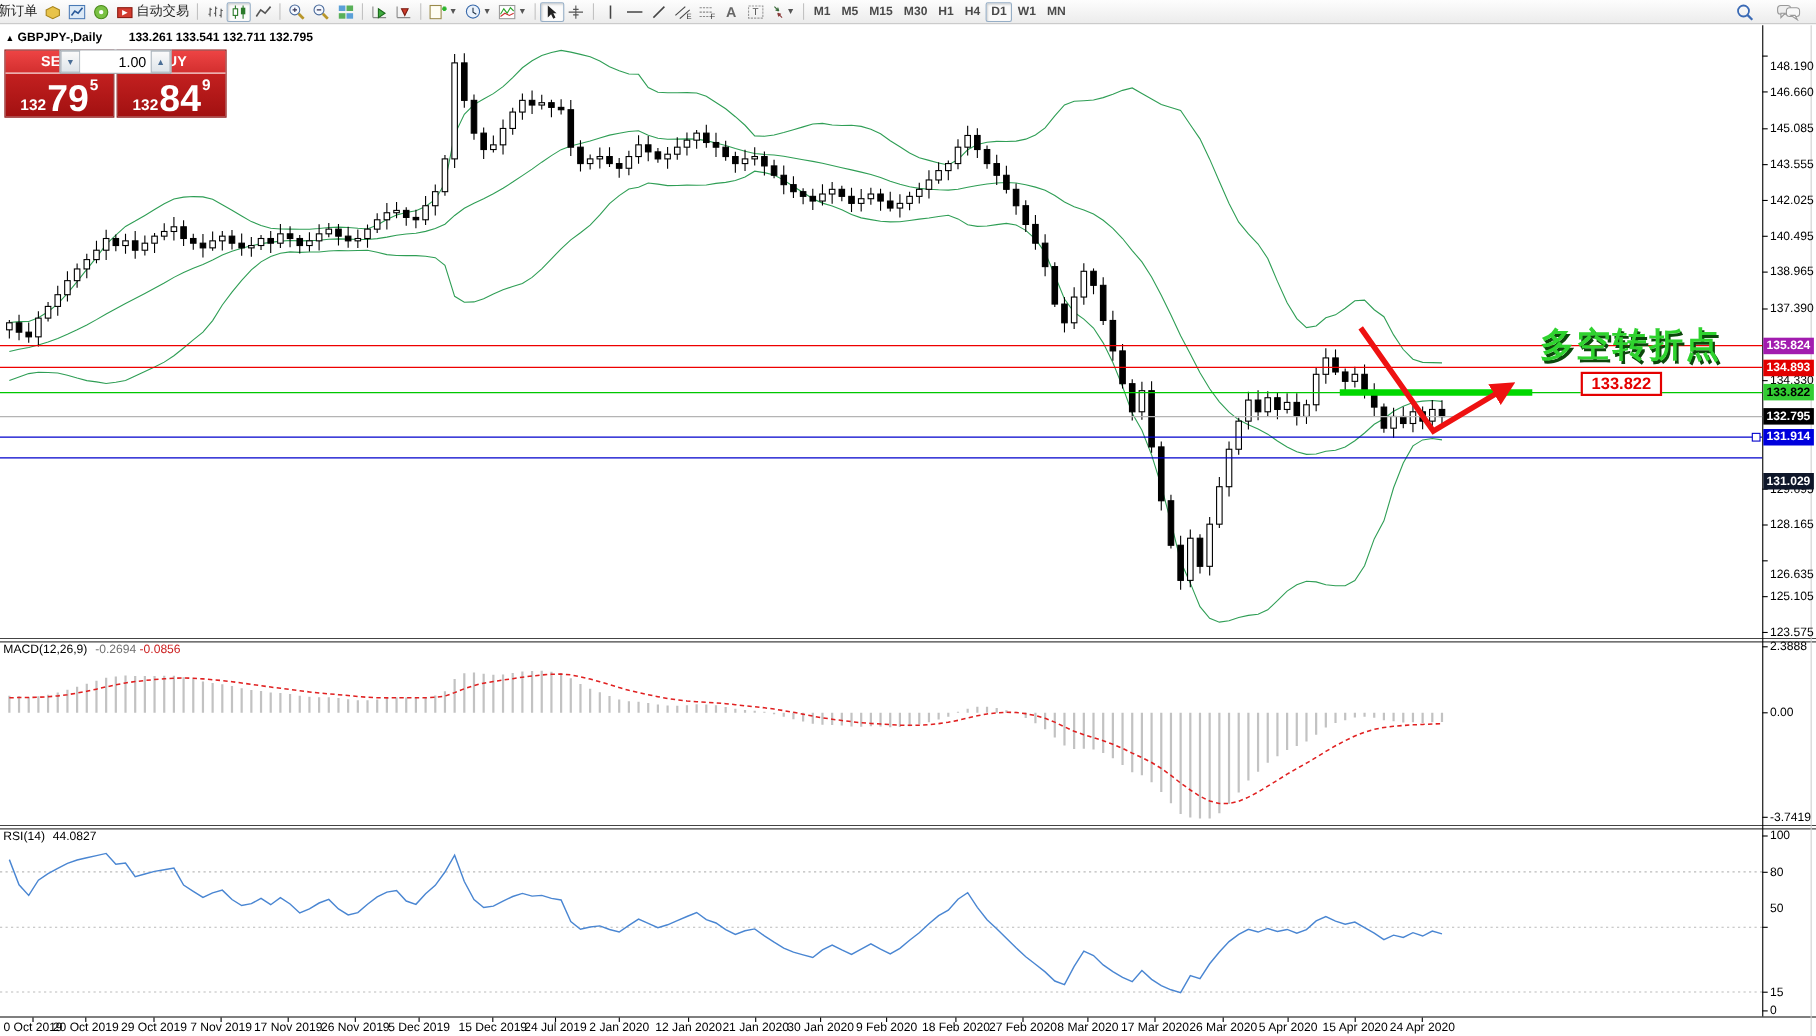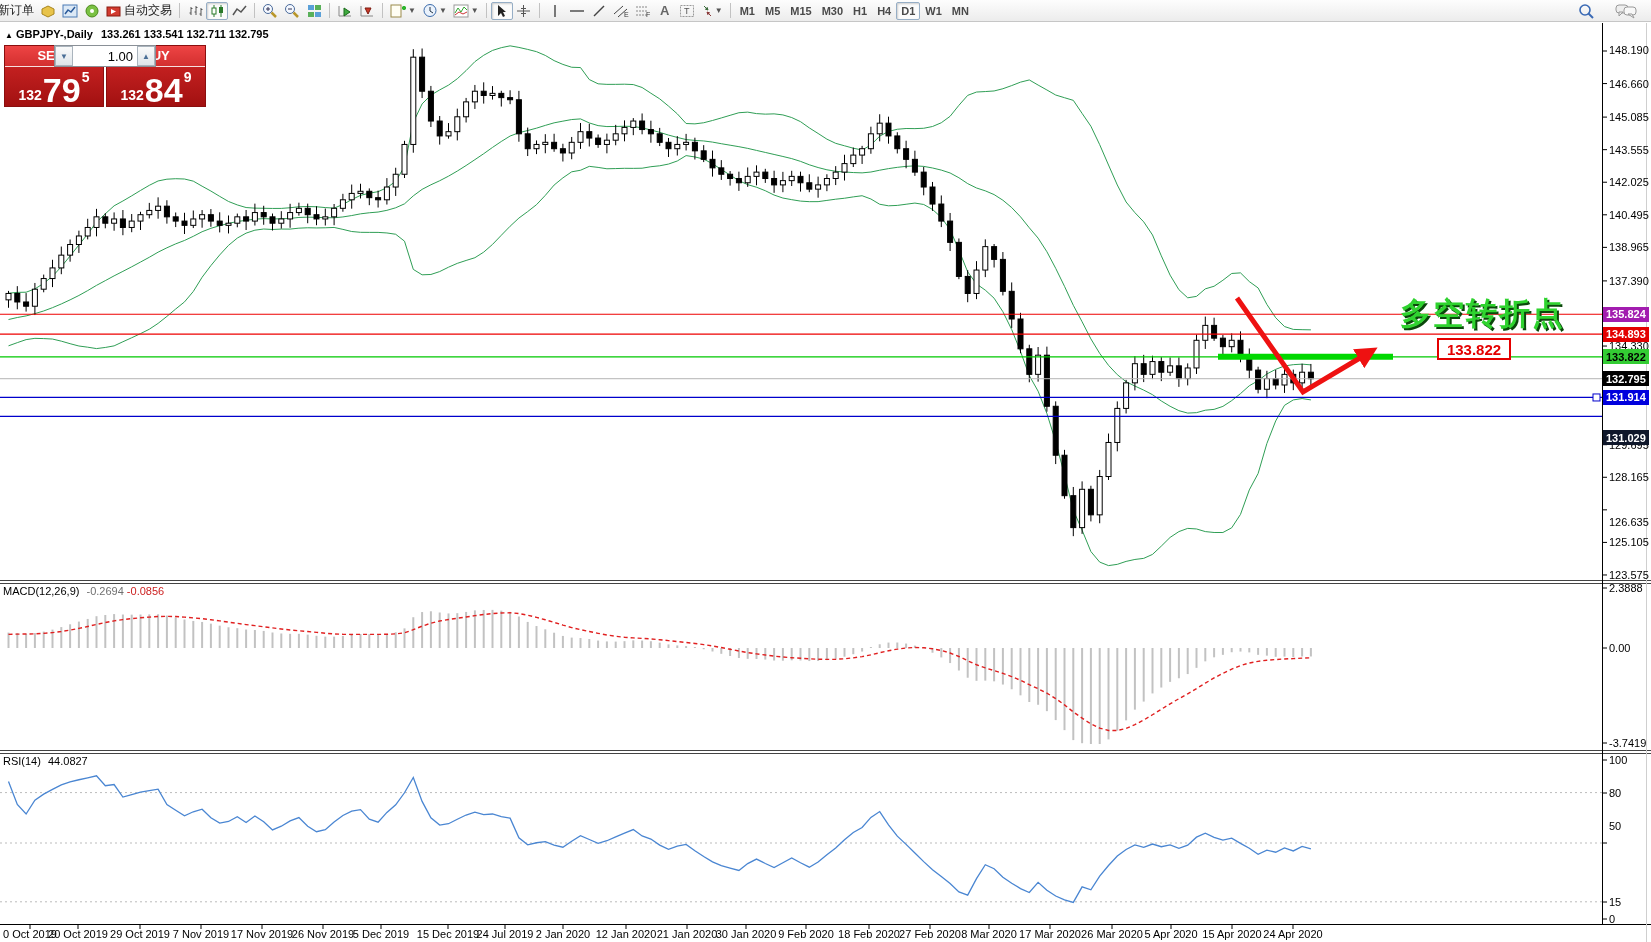--- a/index.html
+++ b/index.html
@@ -16,21 +16,21 @@
   .tb svg{display:block}
   .sep{width:1px;height:15px;background:#c2c2c2;margin:0 4px;flex:0 0 auto;}
   .tft{font-weight:bold;color:#4a4a4a;font-size:11px;padding:0 4px;}
   .chev{font-size:8px;color:#555;margin-left:1px;}
   .tright{margin-left:auto;display:flex;align-items:center;}
   .cjk{font-size:12px;color:#222;white-space:nowrap;}
   
   #ov{position:absolute;left:0;top:0;width:1651px;height:942px;z-index:4;pointer-events:none;}
   #title{position:absolute;left:5px;top:28px;font-size:11px;font-weight:bold;color:#000;white-space:nowrap;}
   #title .mk{font-size:8px;margin-right:3px;}
-  #title .ohlc{font-weight:bold;margin-left:8px;}
+  #title .ohlc{font-weight:bold;margin-left:24px;}
   .tick{position:absolute;left:1609px;font-size:11px;color:#000;}
   .badge{position:absolute;left:1603px;width:46px;height:15px;font-size:11px;font-weight:bold;
          display:flex;align-items:center;padding-left:3px;box-sizing:border-box;}
   .dlab{position:absolute;top:928px;font-size:11px;color:#000;transform:translateX(-50%);white-space:nowrap;}
   .indlab{position:absolute;font-size:11px;color:#000;white-space:nowrap;}
   #turning{position:absolute;left:1400px;top:293px;font-size:31px;font-weight:bold;letter-spacing:2px;
            color:#2fd32f;text-shadow:2px 2px 0 #0b470b;white-space:nowrap;}
   #pbox{position:absolute;left:1437px;top:338px;width:74px;height:22px;border:2px solid #e40000;
         background:#fff;color:#e40000;font-size:15px;font-weight:bold;display:flex;
         align-items:center;justify-content:center;box-sizing:border-box;}
@@ -808,21 +808,21 @@
     <span style="color:#707070;margin-left:4px">-0.2694</span>
     <span style="color:#c22">-0.0856</span>
   </div>
   <div class="indlab" style="left:3px;top:755px">
     <span>RSI(14)</span>
     <span style="margin-left:4px">44.0827</span>
   </div>
   <div id="turning">多空转折点</div>
   <div id="pbox">133.822</div>
   <div id="ticks">
-      <div class="tick" style="top: 44px;">148.190</div>
+      <div class="tick" style="top: 55px;">148.190</div>
       <div class="tick" style="top: 77.5691px;">146.660</div>
       <div class="tick" style="top: 111.096px;">145.085</div>
       <div class="tick" style="top: 143.665px;">143.555</div>
       <div class="tick" style="top: 176.234px;">142.025</div>
       <div class="tick" style="top: 208.803px;">140.495</div>
       <div class="tick" style="top: 241.373px;">138.965</div>
       <div class="tick" style="top: 274.9px;">137.390</div>
       <div class="tick" style="top: 340.038px;">134.330</div>
       <div class="tick" style="top: 438.703px;">129.695</div>
       <div class="tick" style="top: 471.272px;">128.165</div>

